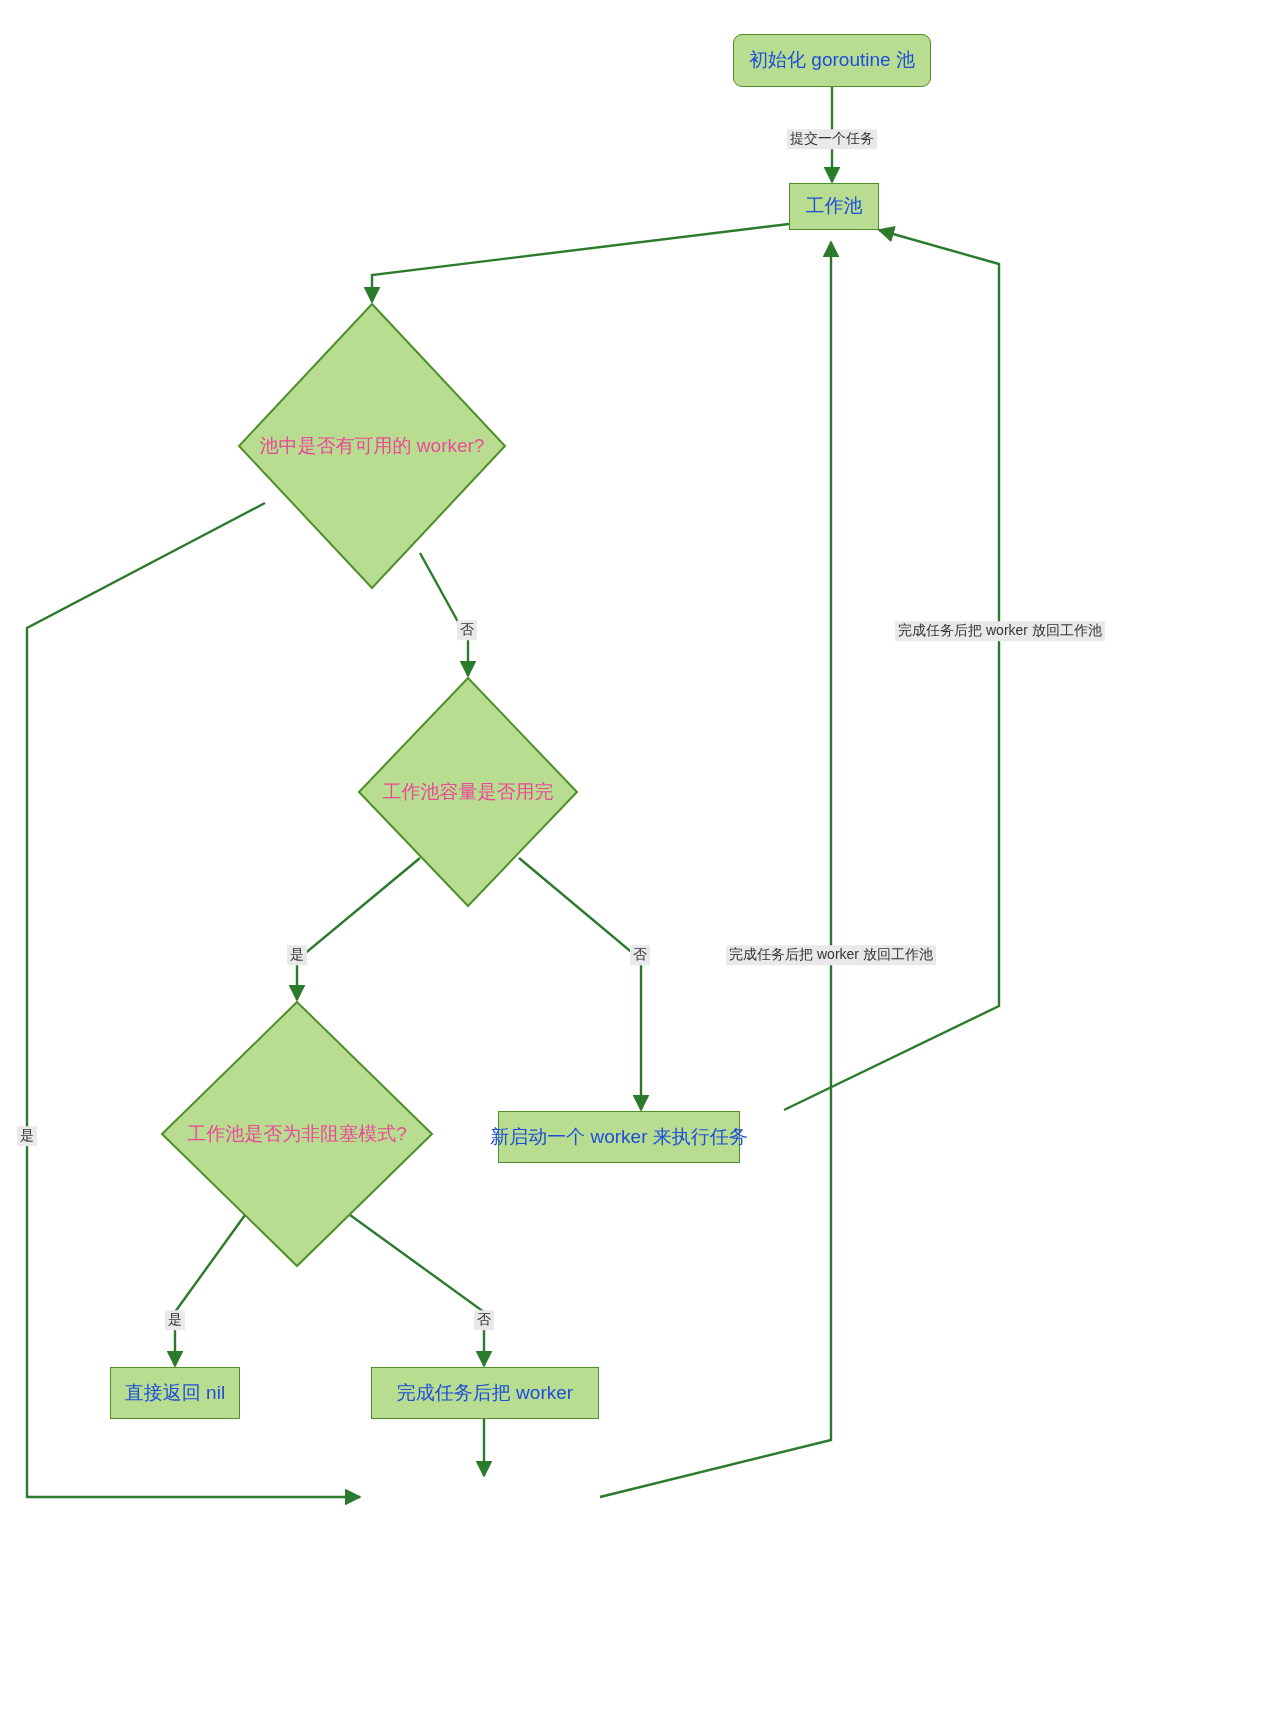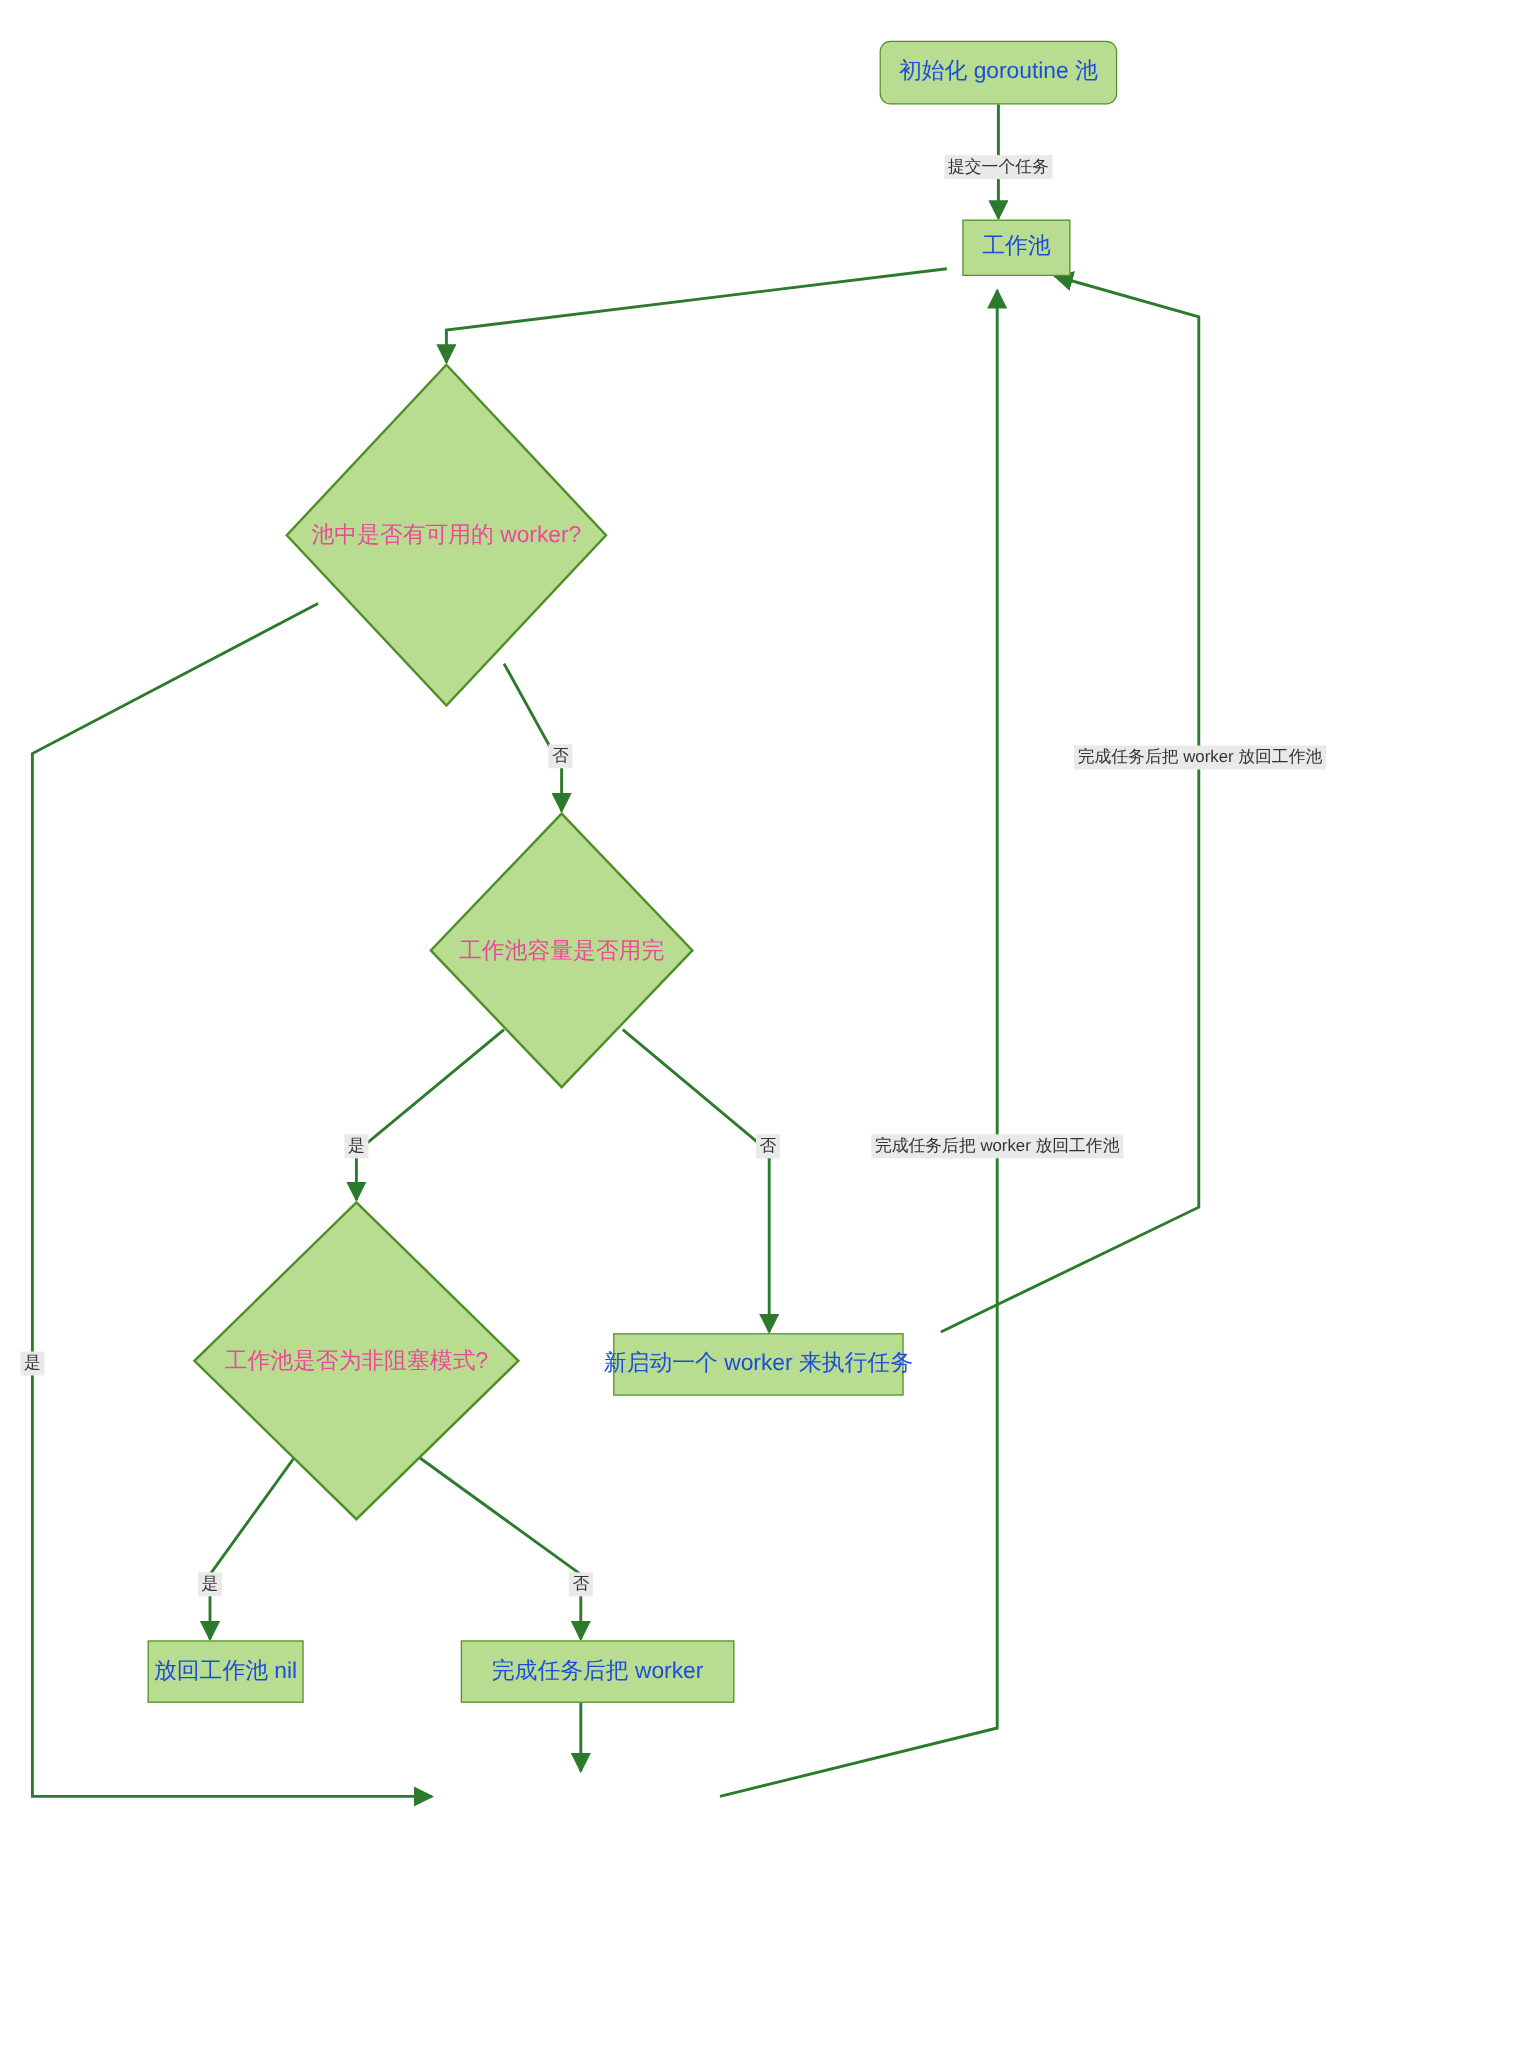--- a/index.html
+++ b/index.html
@@ -31,21 +31,20 @@
     align-items: center;
     justify-content: center;
     color: #1d4ed8;
     font-size: 19px;
     line-height: 1.2;
     white-space: nowrap;
   }
   .node-rect {
     background: #b8dd91;
     border: 1.6px solid #4f8f29;
-    margin-left: 13px;
   }
   .node-round {
     background: #b8dd91;
     border: 1.6px solid #4f8f29;
     border-radius: 9px;
   }
   .node-diamond-wrap {
     position: absolute;
   }
   .node-diamond-shape {
@@ -140,21 +139,21 @@
   </div>
 
   <div class="node-diamond-wrap" style="left:160px; top:1000px; width:274px; height:268px;">
     <svg class="node-diamond-shape" viewBox="0 0 274 268" preserveAspectRatio="none">
       <polygon points="137,2 272,134 137,266 2,134" fill="#b8dd91" stroke="#4f8f29" stroke-width="2"></polygon>
     </svg>
     <div class="node-diamond-label">工作池是否为非阻塞模式?</div>
   </div>
 
   <div class="node node-rect" style="left:110px; top:1367px; width:130px; height:52px;">
-    <span>放回工作池 nil</span>
+    <span>直接返回 nil</span>
   </div>
 
   <div class="node node-rect" style="left:371px; top:1367px; width:228px; height:52px;">
     <span>完成任务后把 worker</span>
   </div>
 
   <div class="node node-rect" style="left:498px; top:1111px; width:242px; height:52px;">
     <span>新启动一个 worker 来执行任务</span>
   </div>
 

